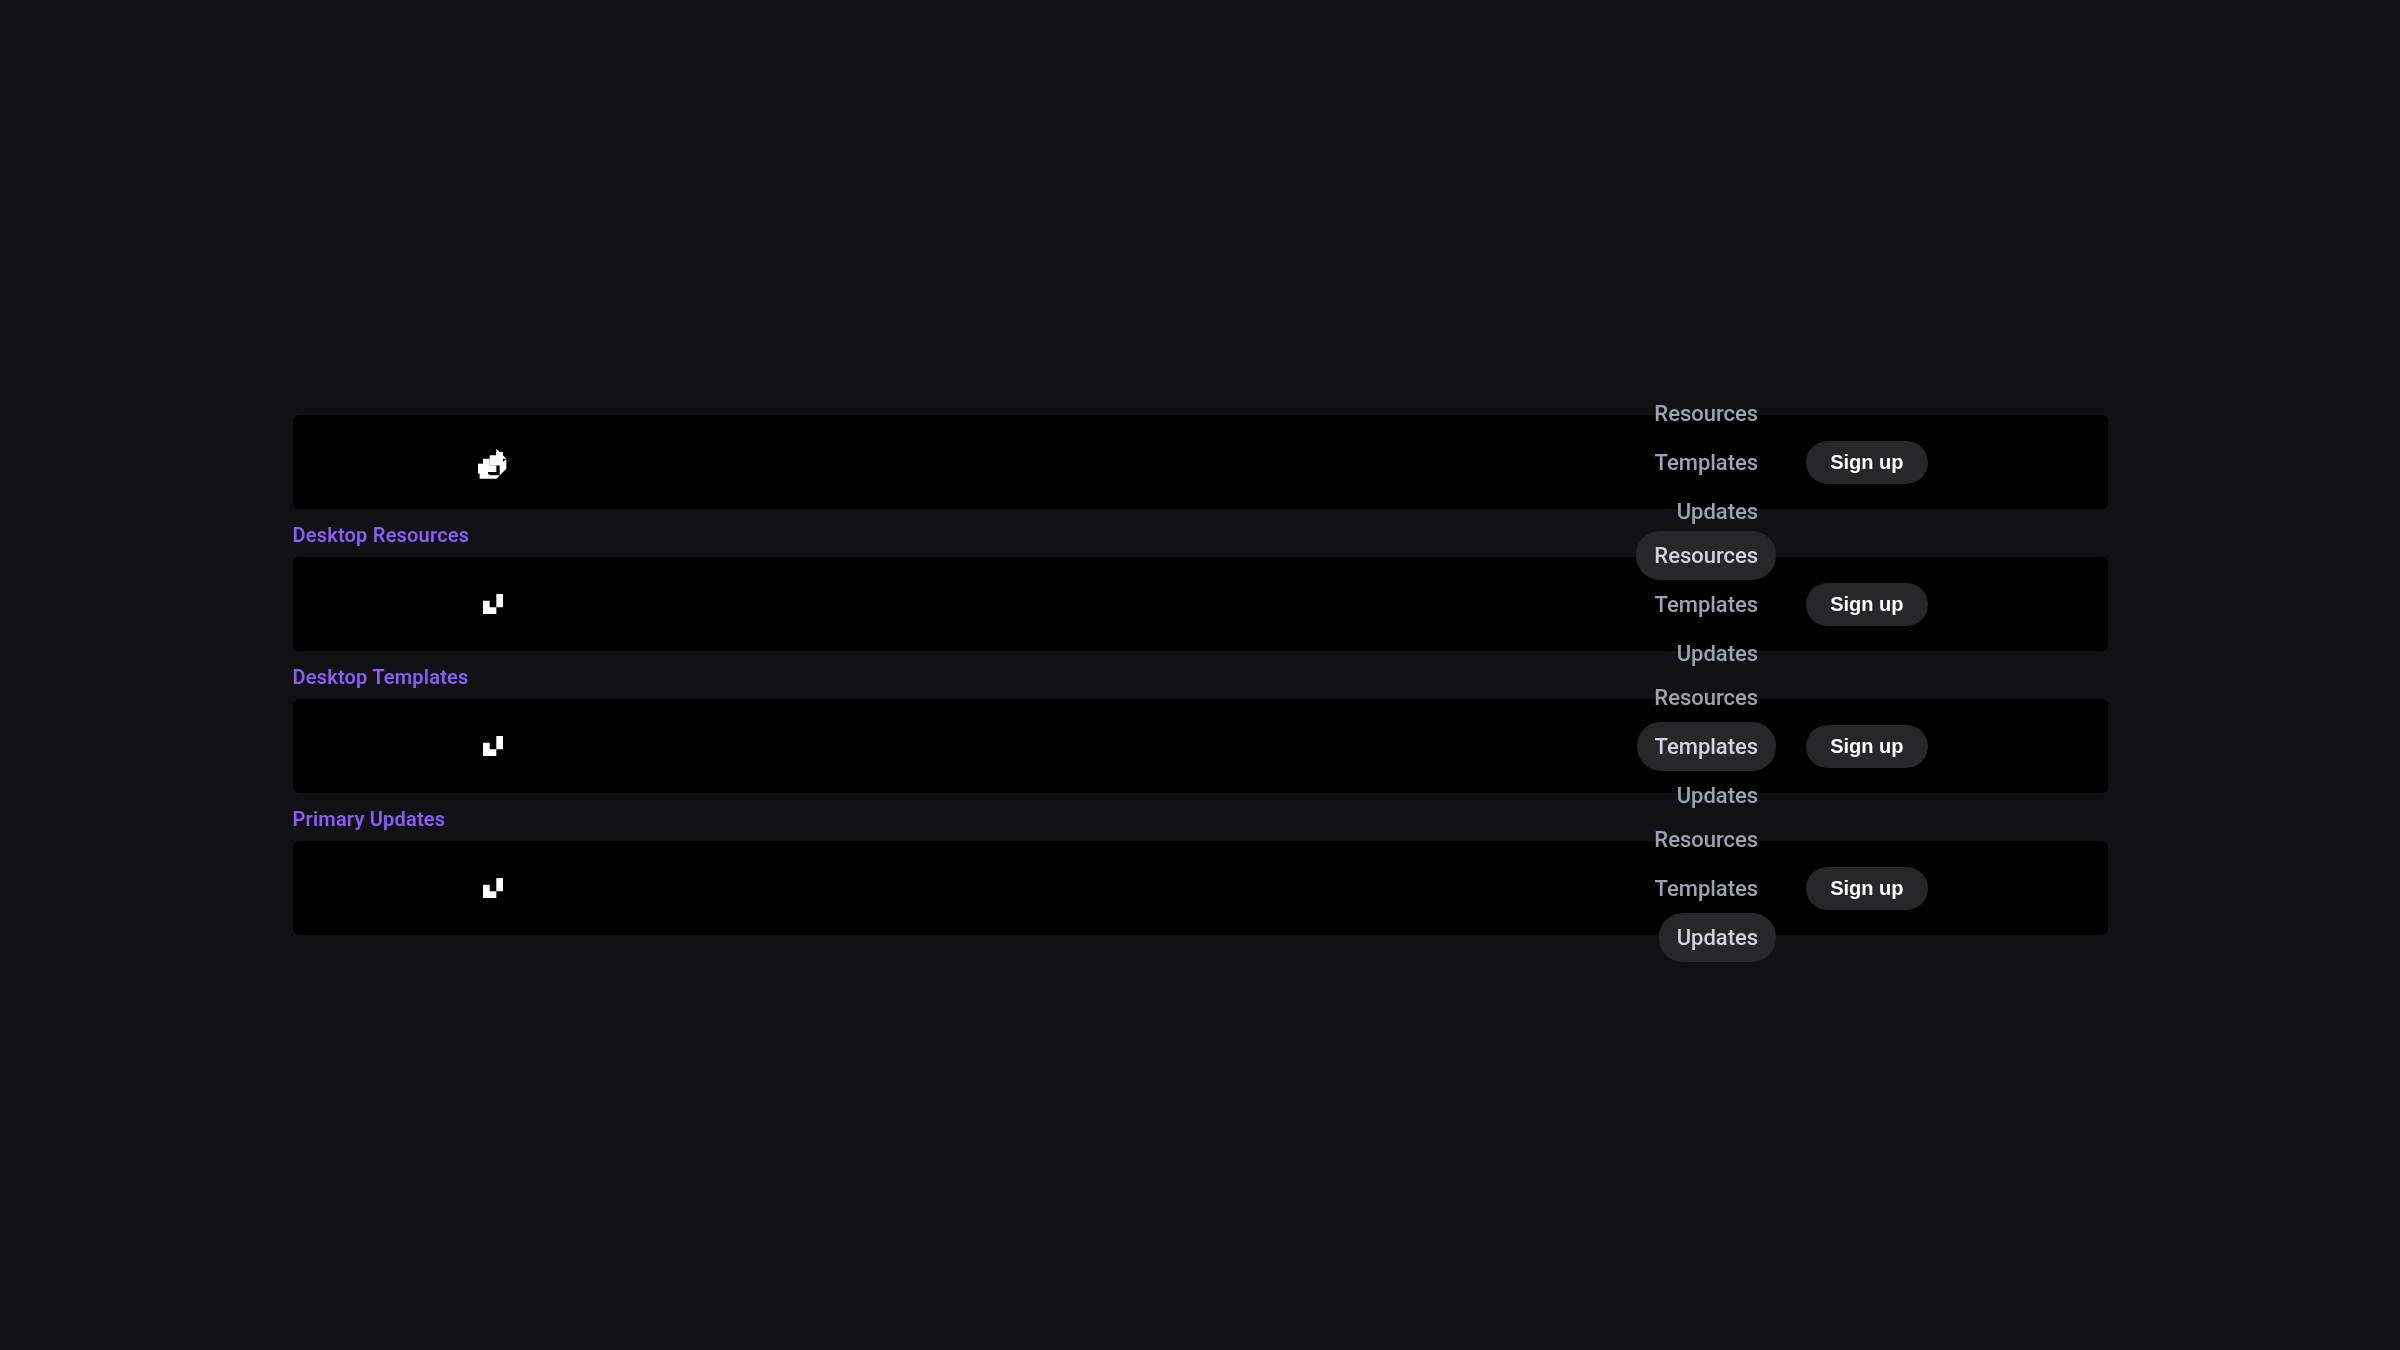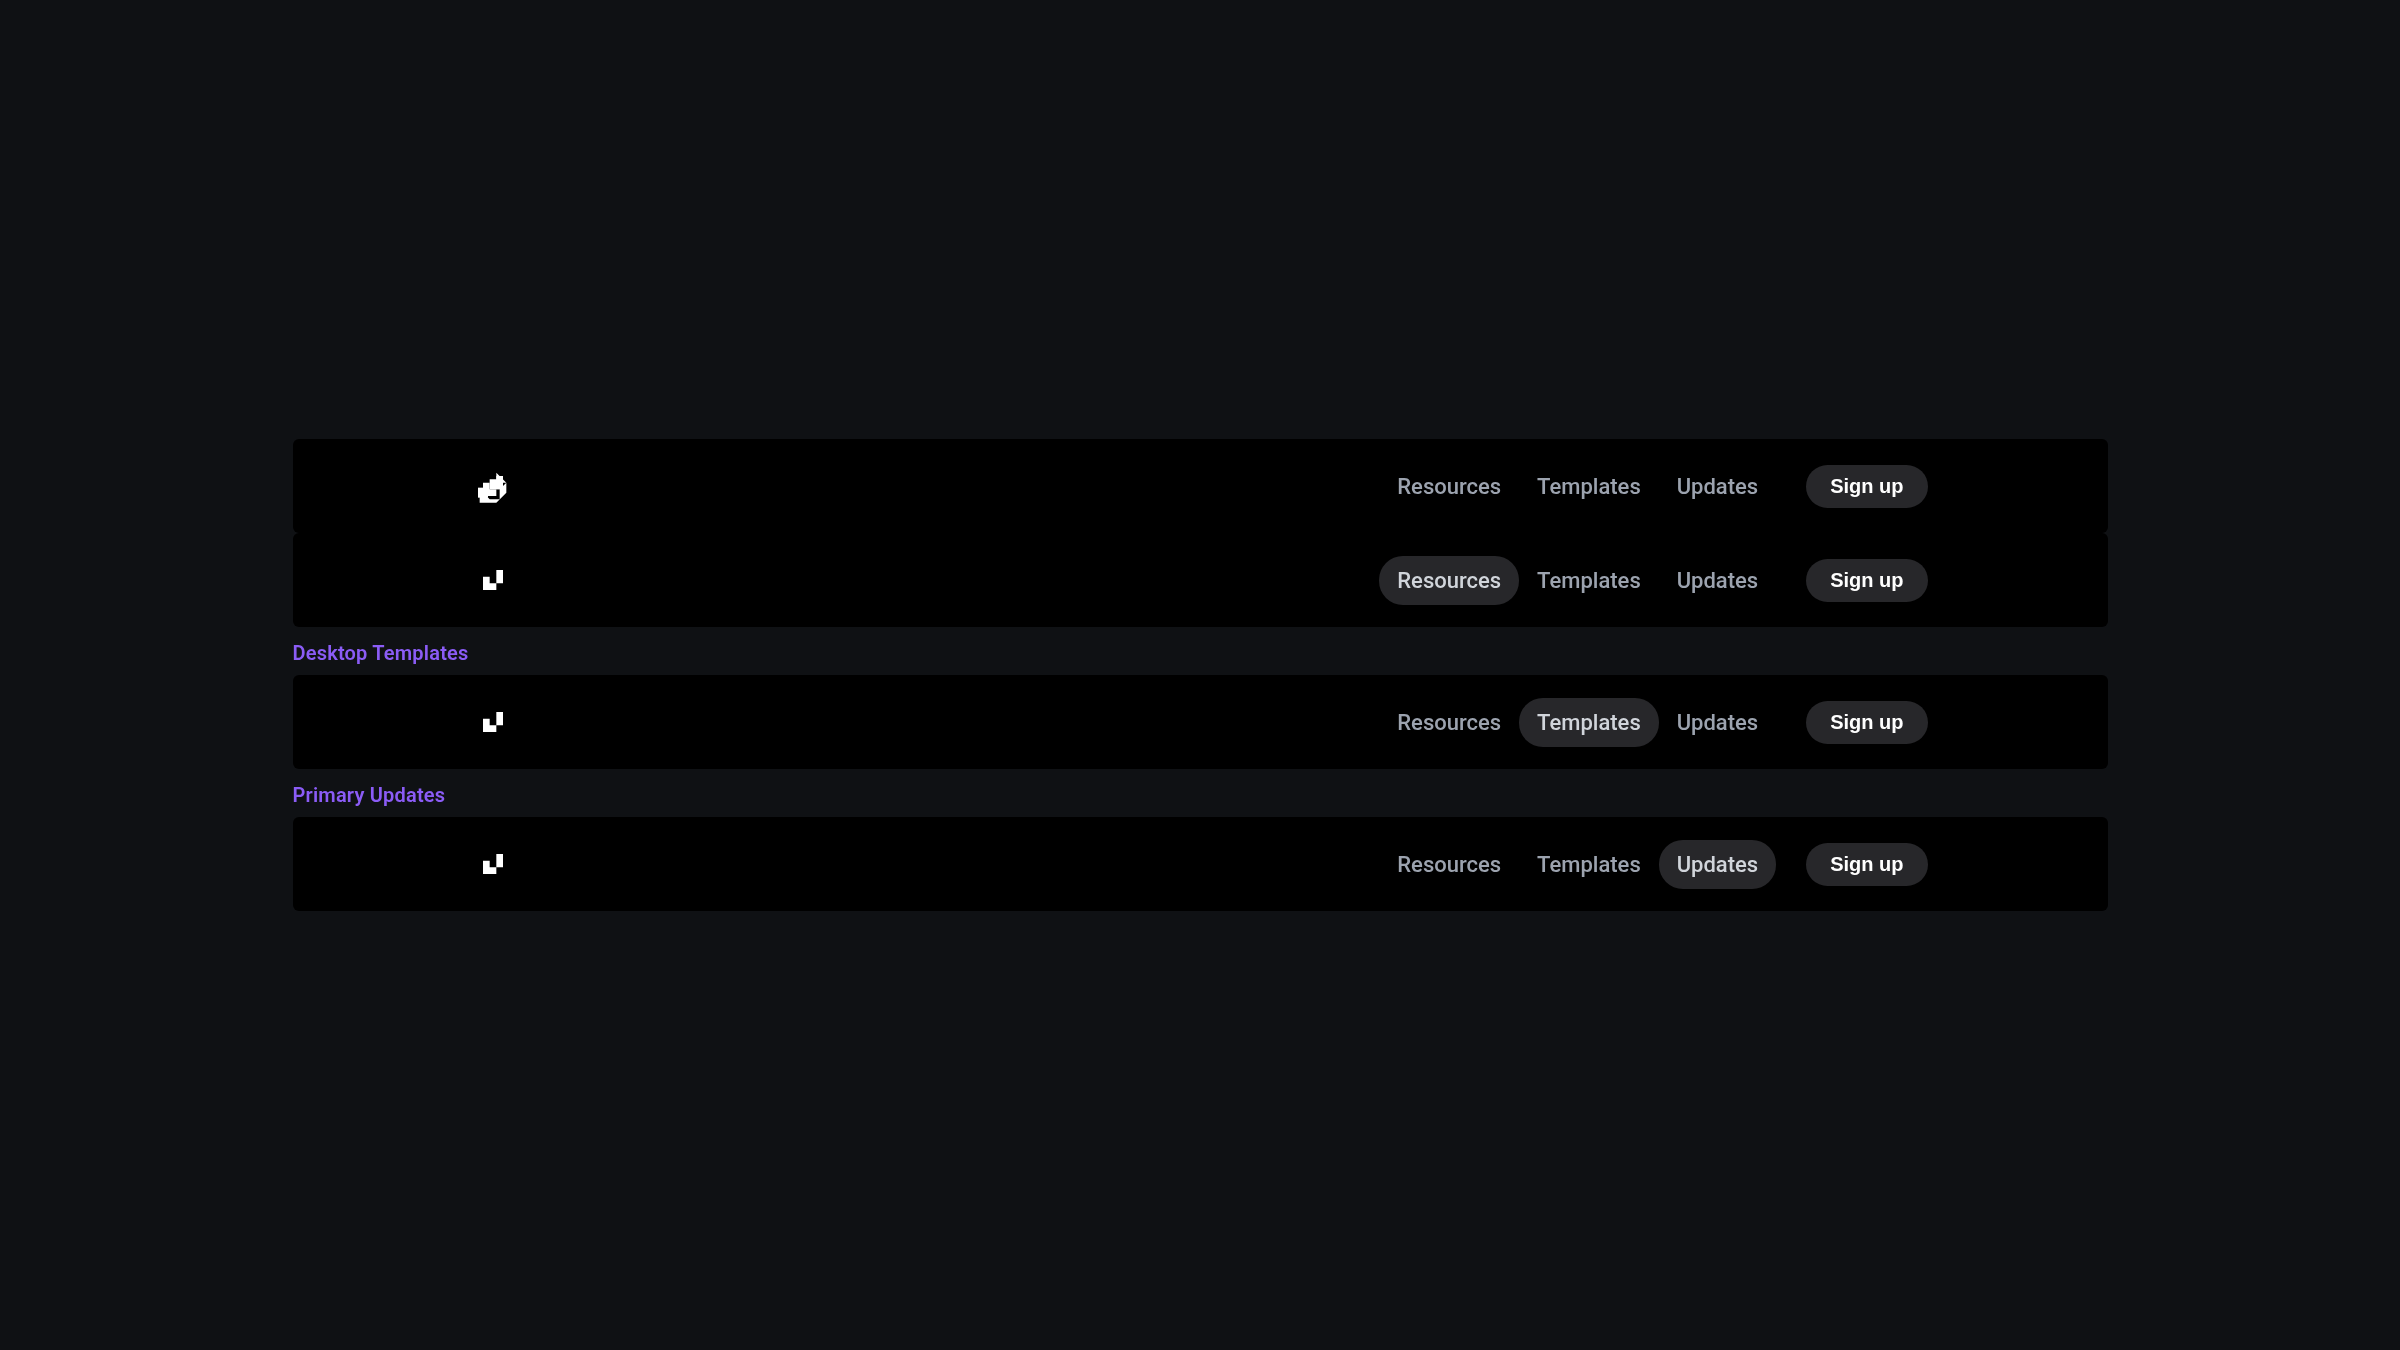--- a/index.html
+++ b/index.html
@@ -91,20 +91,21 @@
       border-radius: 24px;
       border: none;
       cursor: pointer;
       margin-left: 0px;
     }
 
     .nav-right-group {
       display: flex;
       align-items: flex-end;
       gap: 0px;
+      flex-direction: column;
     }
   </style>
 </head>
 <body>
 
 <div class="container">
 
   <div class="navbar">
     <div class="logo">
       <svg viewBox="0 0 24 24" xmlns="http://www.w3.org/2000/svg">
@@ -116,20 +117,21 @@
     <div class="nav-right">
       <div class="nav-right-group">
         <a class="nav-link">Resources</a>
         <a class="nav-link">Templates</a>
         <a class="nav-link">Updates</a>
       </div>
       <button class="signup-button">Sign up</button>
     </div>
   </div>
 
+  <div class="variant-label">Desktop Resources</div>
   <div class="navbar">
     <div class="logo">
       <svg viewBox="0 0 24 24" xmlns="http://www.w3.org/2000/svg">
         <path d="M6 10 L6 18 L14 18 L14 14 L10 14 L10 10 Z M14 6 L18 6 L18 14 L14 14 Z" fill="#ffffff"></path>
       </svg>
     </div>
     <div class="nav-right">
       <div class="nav-right-group">
         <a class="nav-link active">Resources</a>
         <a class="nav-link">Templates</a>

